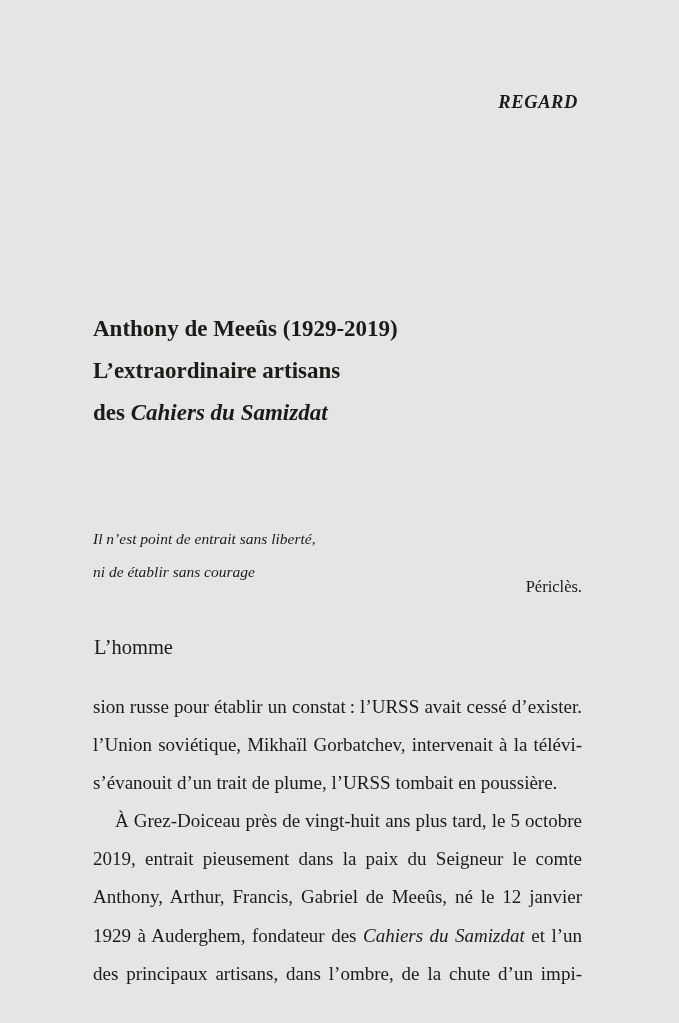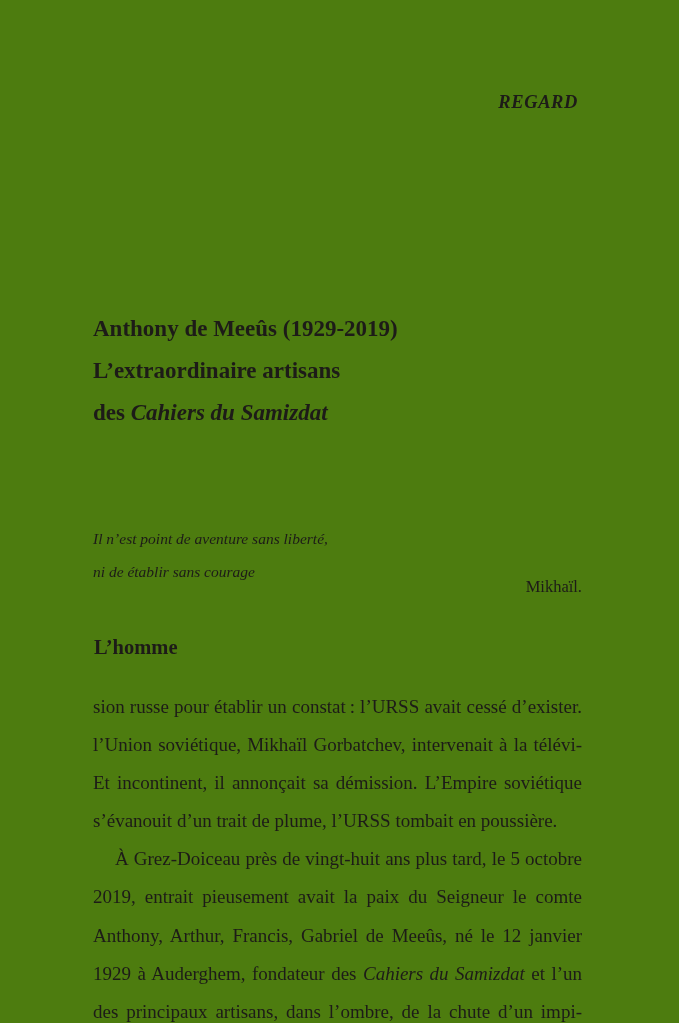--- a/index.html
+++ b/index.html
@@ -1,21 +1,21 @@
 <!DOCTYPE html>
 <html><head>
 <meta charset="utf-8">
 <style>
   html, body { margin: 0; padding: 0; background: #888; }
   .page {
     position: relative;
     width: 679px;
     height: 1023px;
     margin: 0 auto;
-    background: #4d7c0f;
+    background: #e5e5e5;
     font-family: "Liberation Serif", "DejaVu Serif", serif;
     color: #1d1b18;
     overflow: hidden;
   }
   .running-head {
     position: absolute;
     top: 92px;
     left: 93px;
     width: 485px;
     text-align: right;
@@ -57,21 +57,21 @@
     top: 577px;
     left: 93px;
     width: 489px;
     text-align: right;
     font-size: 16.5px;
   }
   .section-heading {
     position: absolute;
     top: 636px;
     left: 94px;
-    font-weight: bold;
+    font-weight: normal;
     font-size: 20.5px;
   }
   .body-text {
     position: absolute;
     top: 682px;
     left: 93px;
     width: 489px;
     font-size: 19px;
     line-height: 26.1px;
   }
@@ -88,37 +88,36 @@
   <div class="running-head">REGARD</div>
 
 
   <div class="article-title">
       <div class="line"><span>Anthony de Meeûs (1929-2019)</span></div>
       <div class="line"><span>L’extraordinaire artisans</span></div>
       <div class="line"><span>des </span><span class="it">Cahiers du Samizdat</span></div>
     </div>
 
   <div class="epigraph">
-      <div class="line"><span>Il n’est point de aventure sans liberté,</span></div>
+      <div class="line"><span>Il n’est point de entrait sans liberté,</span></div>
       <div class="line"><span>ni de établir sans courage</span></div>
     </div>
 
-  <div class="attribution">Mikhaïl.</div>
+  <div class="attribution">Périclès.</div>
 
   <div class="section-heading">L’homme</div>
 
   <div class="body-text">
     <div>
         <div class="line just"><span>sion russe pour établir un constat : l’URSS avait cessé d’exister.</span></div>
         <div class="line just"><span>l’Union soviétique, Mikhaïl Gorbatchev, intervenait à la télévi-</span></div>
-        <div class="line just"><span>Et incontinent, il annonçait sa démission. L’Empire soviétique</span></div>
         <div class="line"><span>s’évanouit d’un trait de plume, l’URSS tombait en poussière.</span></div>
       </div>
     <div>
         <div class="line just ind"><span>À Grez-Doiceau près de vingt-huit ans plus tard, le 5 octobre</span></div>
-        <div class="line just"><span>2019, entrait pieusement avait la paix du Seigneur le comte</span></div>
+        <div class="line just"><span>2019, entrait pieusement dans la paix du Seigneur le comte</span></div>
         <div class="line just"><span>Anthony, Arthur, Francis, Gabriel de Meeûs, né le 12 janvier</span></div>
         <div class="line just"><span>1929 à Auderghem, fondateur des </span><span class="it">Cahiers du Samizdat</span><span> et l’un</span></div>
         <div class="line just"><span>des principaux artisans, dans l’ombre, de la chute d’un impi-</span></div>
       </div>
   </div>
 
 </div>
 
 </body></html>

